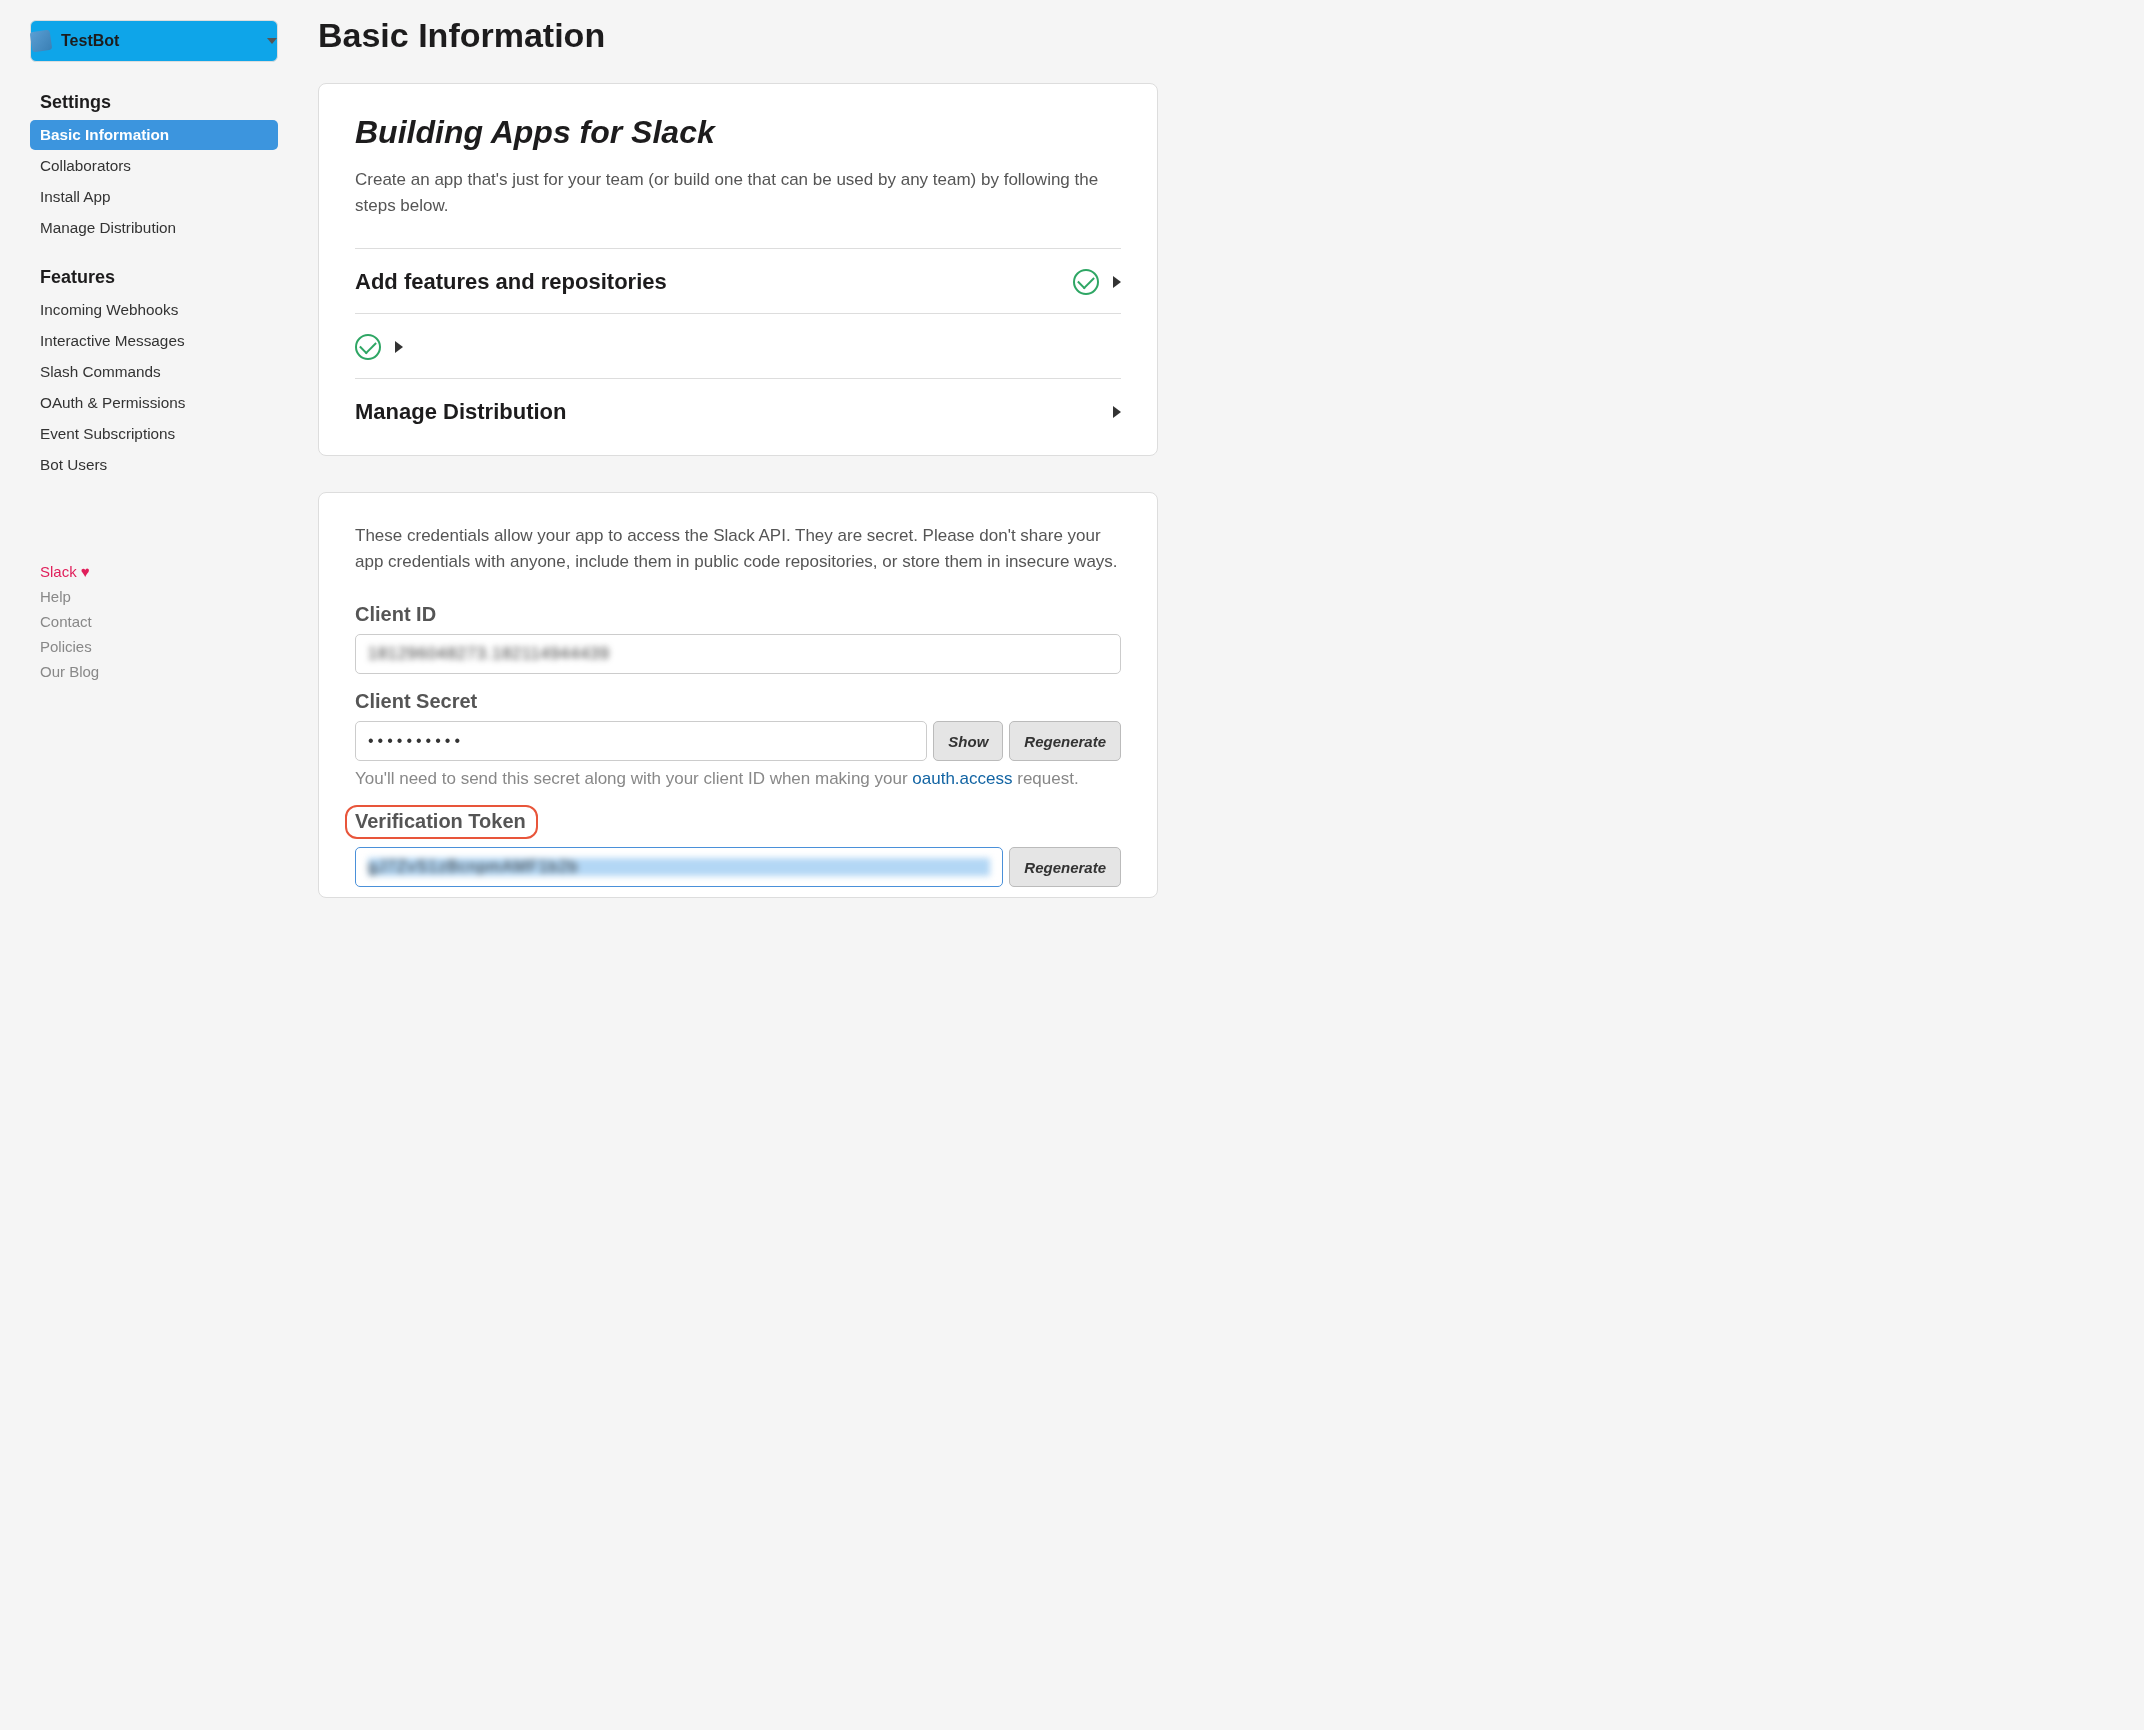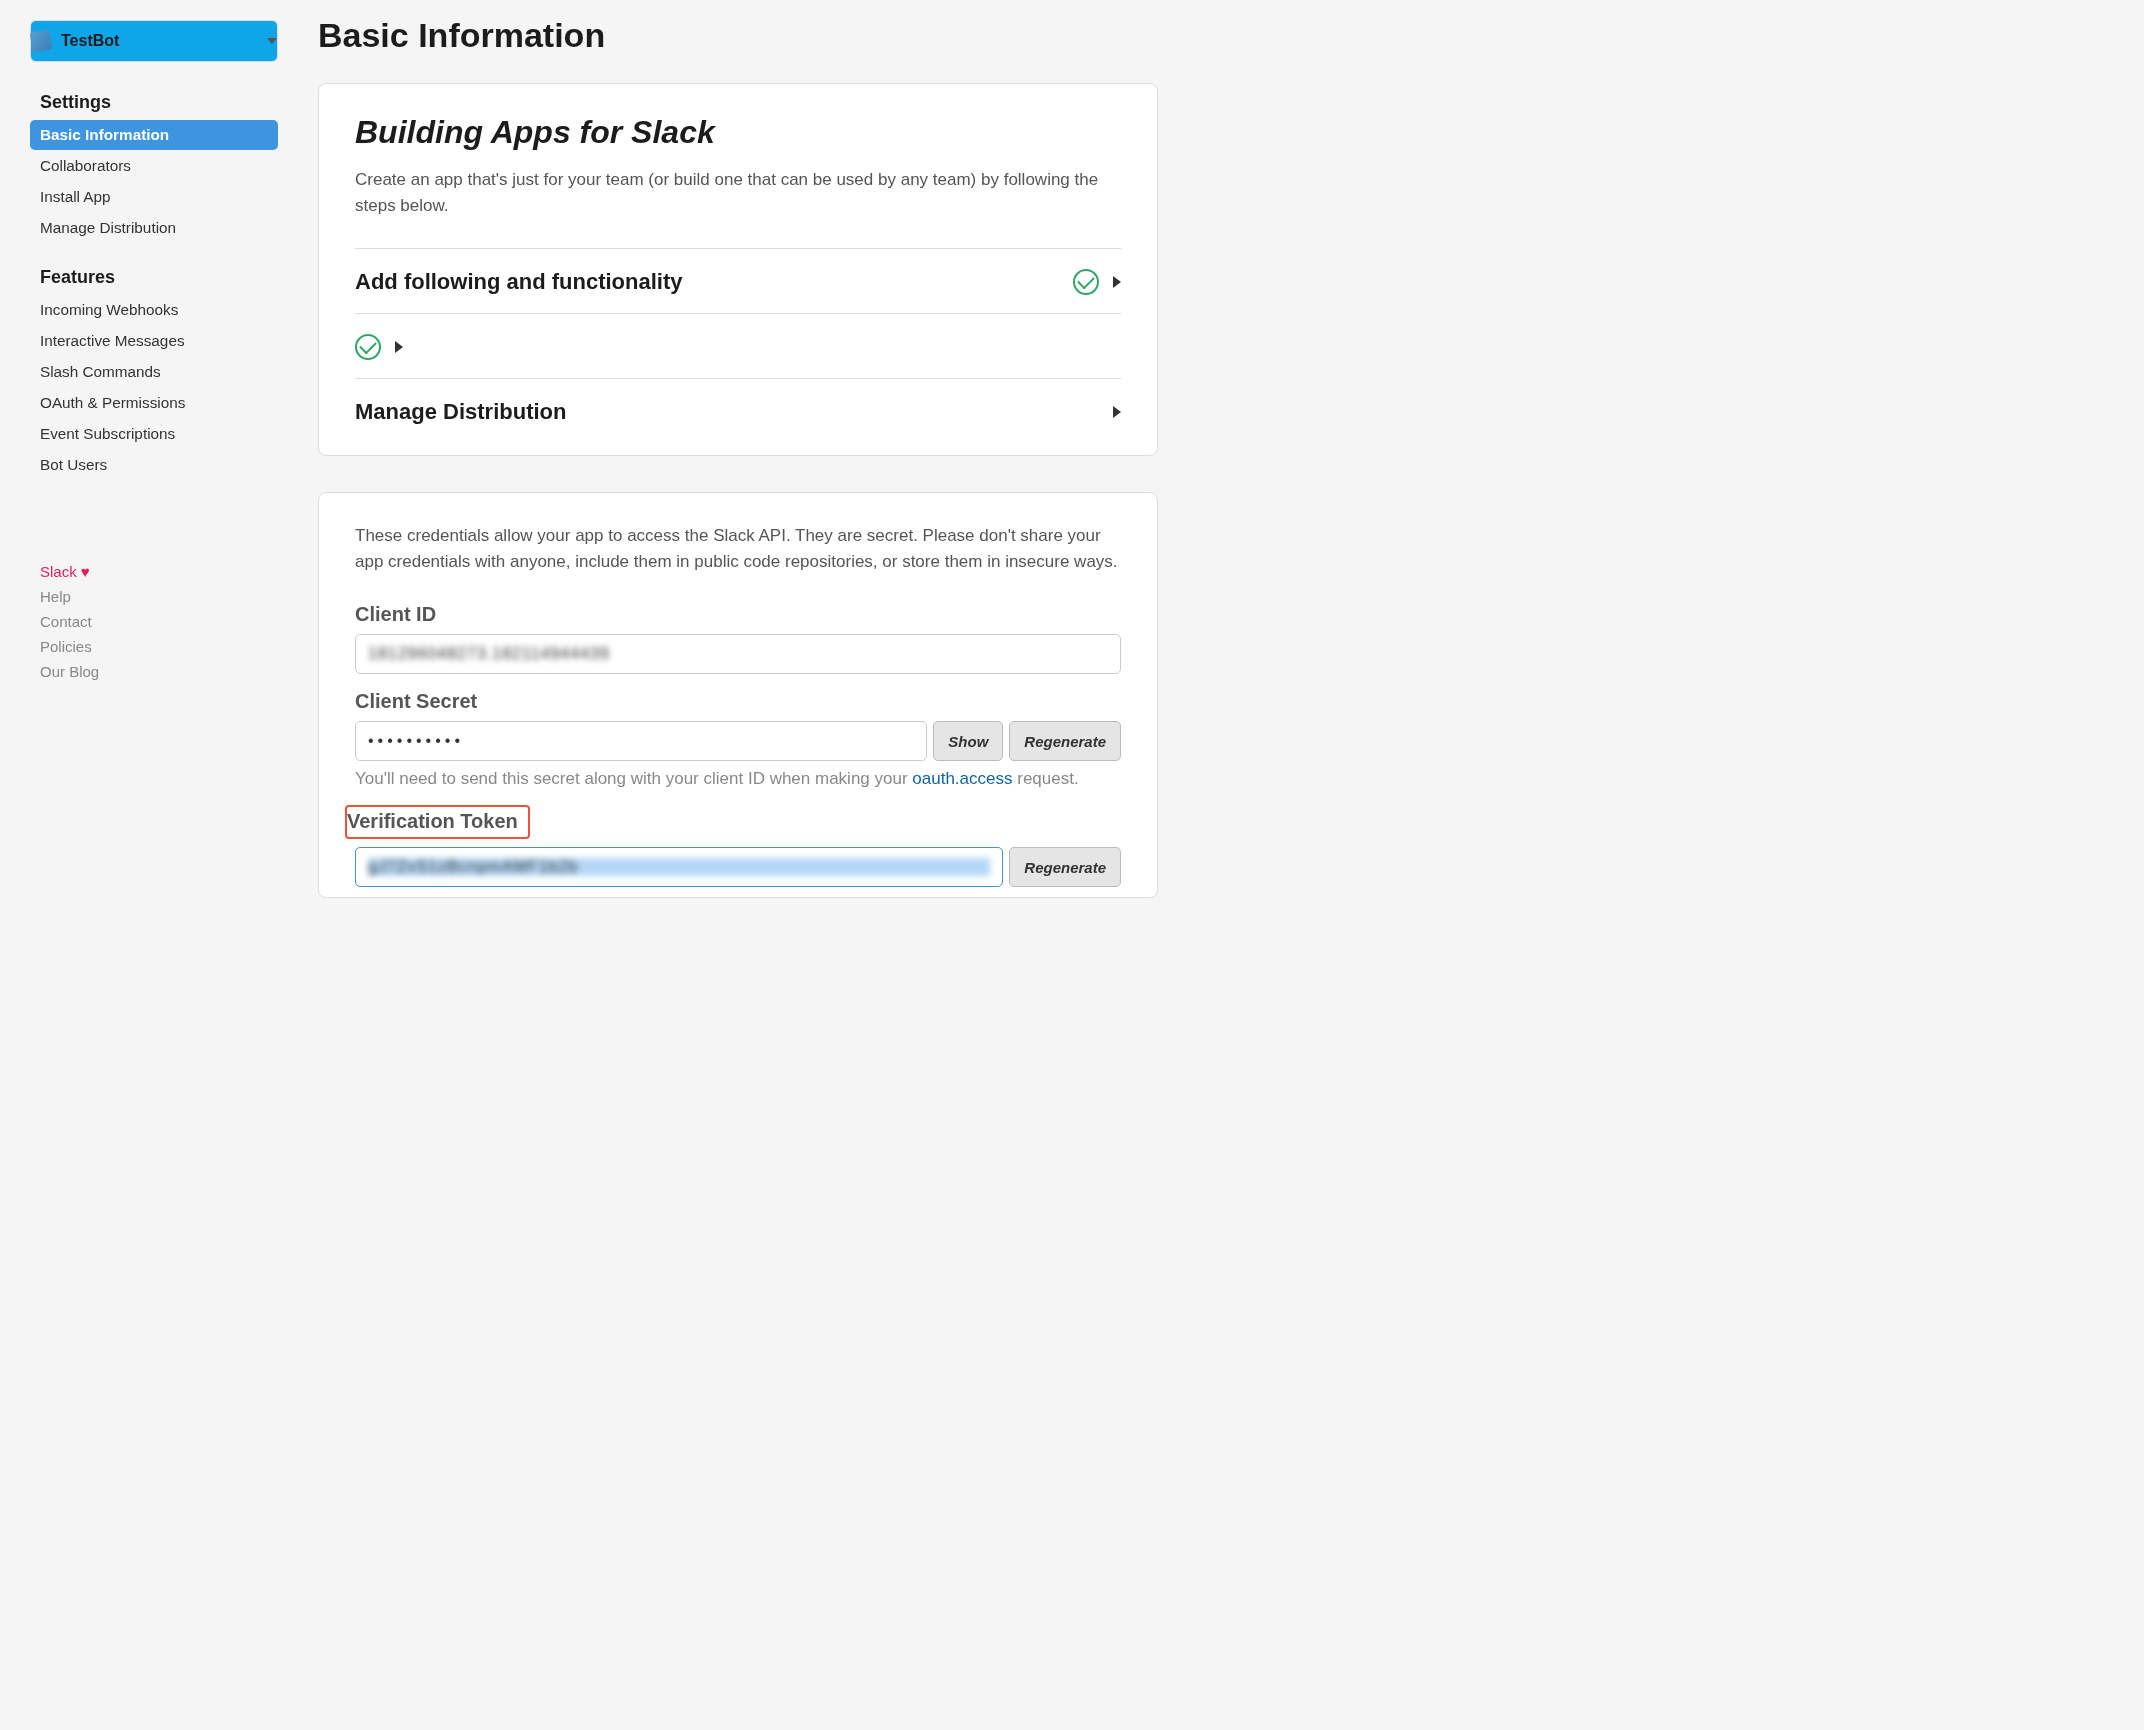--- a/index.html
+++ b/index.html
@@ -142,22 +142,22 @@
 .field-label {
   font-weight: 700;
   font-size: 20px;
   color: #555;
   margin-bottom: 8px;
   display: block;
 }
 .field-label.highlighted {
   display: inline-block;
   border: 2.5px solid #e8553a;
-  border-radius: 4px;
-  padding: 3px 10px 4px 0;
+  border-radius: 12px;
+  padding: 3px 10px 4px 8px;
   margin-left: -10px;
 }
 .field-row {
   display: flex;
   align-items: stretch;
   gap: 6px;
   border: 1px solid #ccc;
   border-radius: 5px;
   padding: 10px 12px;
   background: #fff;
@@ -251,21 +251,21 @@
   </aside>
 
   <main class="main">
     <h1 class="page-title">Basic Information</h1>
 
     <section class="card">
       <h2>Building Apps for Slack</h2>
       <p class="desc">Create an app that's just for your team (or build one that can be used by any team) by following the steps below.</p>
 
       <div class="accordion-row">
-        <span class="accordion-title">Add following and functionality</span>
+        <span class="accordion-title">Add features and repositories</span>
         <span class="check-icon"></span>
         <span class="chevron-right"></span>
       </div>
       <div class="accordion-row">
         <span class="check-icon"></span>
         <span class="chevron-right"></span>
       </div>
       <div class="accordion-row">
         <span class="accordion-title">Manage Distribution</span>
         <span class="chevron-right"></span>

